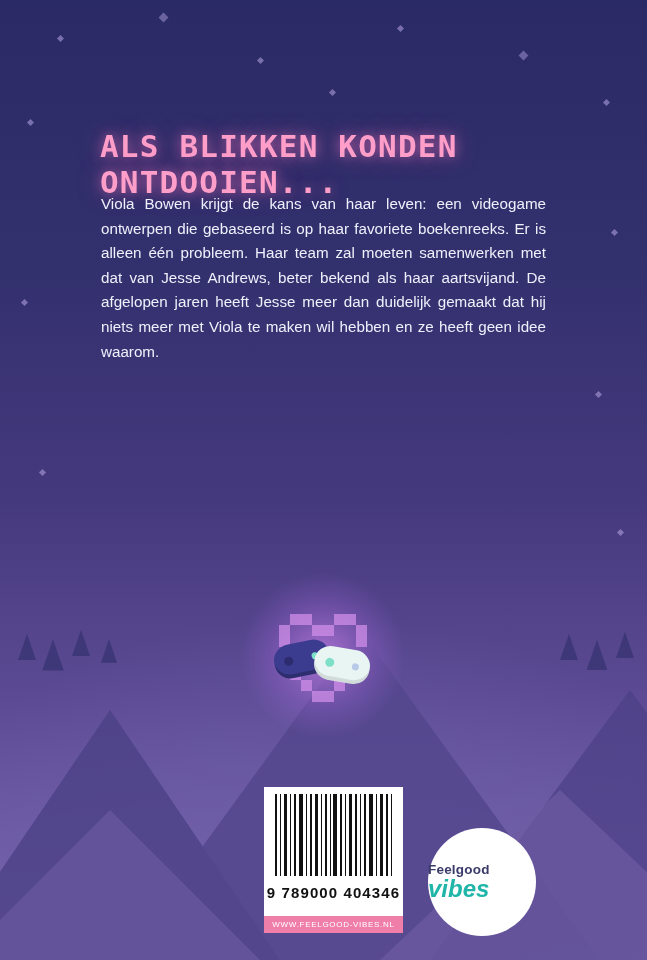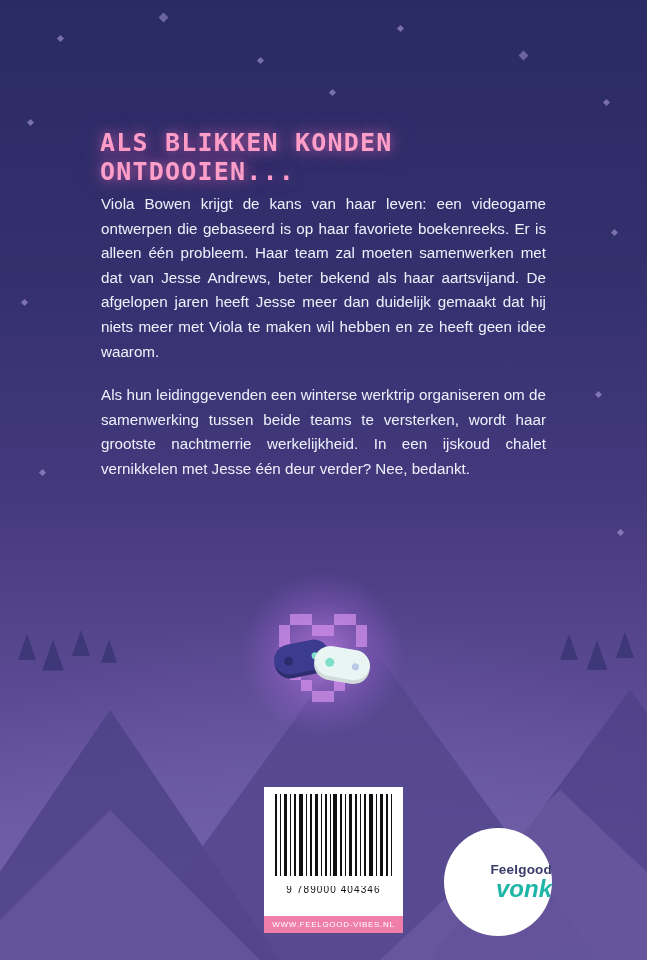--- a/index.html
+++ b/index.html
@@ -43,21 +43,21 @@
     border-left: 9px solid transparent;
     border-right: 9px solid transparent;
     border-bottom: 26px solid #3a3574;
     opacity:.85;
   }
 
   
   .title {
     position:absolute;
     left:100px; top:128px; width:470px;
-    font-size:25px;
+    font-size:31px;
     letter-spacing:1.2px;
     font-weight:bold;
     color:#ff9ec9;
     text-shadow: 0 0 12px rgba(255,120,190,.55), 0 0 26px rgba(255,120,190,.35);
     font-family: "DejaVu Sans Mono", monospace;
   }
   .blurb {
     position:absolute;
     left:101px; top:192px; width:445px;
     color:#eef0fb;
@@ -104,34 +104,34 @@
     font-size:9.5px; letter-spacing:.6px; text-align:center; line-height:18px;
     font-family:"Liberation Sans", sans-serif;
   }
   .bars {
     position:relative; height:92px; margin:7px 9px 0 9px; background:#fff;
   }
   .bars span {
     position:absolute; top:0; bottom:10px; background:#111;
   }
   .isbn {
-    text-align:center; font-size:10px; color:#111; letter-spacing:1.1px;
-    font-family:"Liberation Sans", sans-serif; margin-top:-2px;
+    text-align:center; font-size:15px; color:#111; letter-spacing:1.1px;
+    font-family:"Liberation Sans", sans-serif; margin-top:-2px;font-weight:bold;
   }
   .url {
     position:absolute; left:0; right:0; bottom:0; height:17px;
     background:#ef7fa8; color:#fff; font-size:8px; letter-spacing:.7px;
     text-align:center; line-height:17px;
   }
 
   
   .logo {
-    position:absolute; left:444px; top:828px; width:108px; height:108px;
+    position:absolute; left:428px; top:828px; width:108px; height:108px;
     background:#fff; border-radius:50%;
-    display:flex; flex-direction:column; align-items:flex-end; justify-content:center;
+    display:flex; flex-direction:column; align-items:flex-start; justify-content:center;
   }
   .logo .l1 { color:#3a3a6a; font-size:13.5px; font-weight:bold; letter-spacing:.2px; }
   .logo .l2 { color:#1fb5a8; font-size:24px; font-weight:bold; font-style:italic; margin-top:-2px; }
 </style>
 </head>
 <body>
 
 <div class="cover">
 
   <div class="stars">
@@ -165,21 +165,20 @@
     <div class="tree" style="left:100px; bottom:296px; transform:scale(.9);"></div>
     <div class="tree" style="left:560px; bottom:300px;"></div>
     <div class="tree" style="left:588px; bottom:292px; transform:scale(1.15);"></div>
     <div class="tree" style="left:616px; bottom:302px;"></div>
   </div>
 
   <div class="title">ALS BLIKKEN KONDEN ONTDOOIEN...</div>
 
   <div class="blurb">
     <p>Viola Bowen krijgt de kans van haar leven: een videogame ontwerpen die gebaseerd is op haar favoriete boekenreeks. Er is alleen één probleem. Haar team zal moeten samenwerken met dat van Jesse Andrews, beter bekend als haar aartsvijand. De afgelopen jaren heeft Jesse meer dan duidelijk gemaakt dat hij niets meer met Viola te maken wil hebben en ze heeft geen idee waarom.</p>
-    <p>Als hun leidinggevenden een winterse werktrip organiseren om de samenwerking tussen beide teams te versterken, wordt haar grootste nachtmerrie werkelijkheid. In een ijskoud chalet vernikkelen met Jesse één deur verder? Nee, bedankt.</p>
   </div>
 
   <div class="emblem">
     <div class="glow"></div>
     <div class="pixheart">
       <i style="left:22px; top:14px;"></i>
         <i style="left:33px; top:14px;"></i>
       <i style="left:66px; top:14px;"></i>
         <i style="left:77px; top:14px;"></i>
       <i style="left:11px; top:25px;"></i>
@@ -225,16 +224,16 @@
       <span style="left:107px; width:3px;"></span>
       <span style="left:113px; width:2px;"></span>
       <span style="left:118px; width:1px;"></span>
     </div>
     <div class="isbn">9 789000 404346</div>
     <div class="url">WWW.FEELGOOD-VIBES.NL</div>
   </div>
 
   <div class="logo">
     <div class="l1">Feelgood</div>
-    <div class="l2">vonk</div>
+    <div class="l2">vibes</div>
   </div>
 
 </div>
 
 </body></html>

